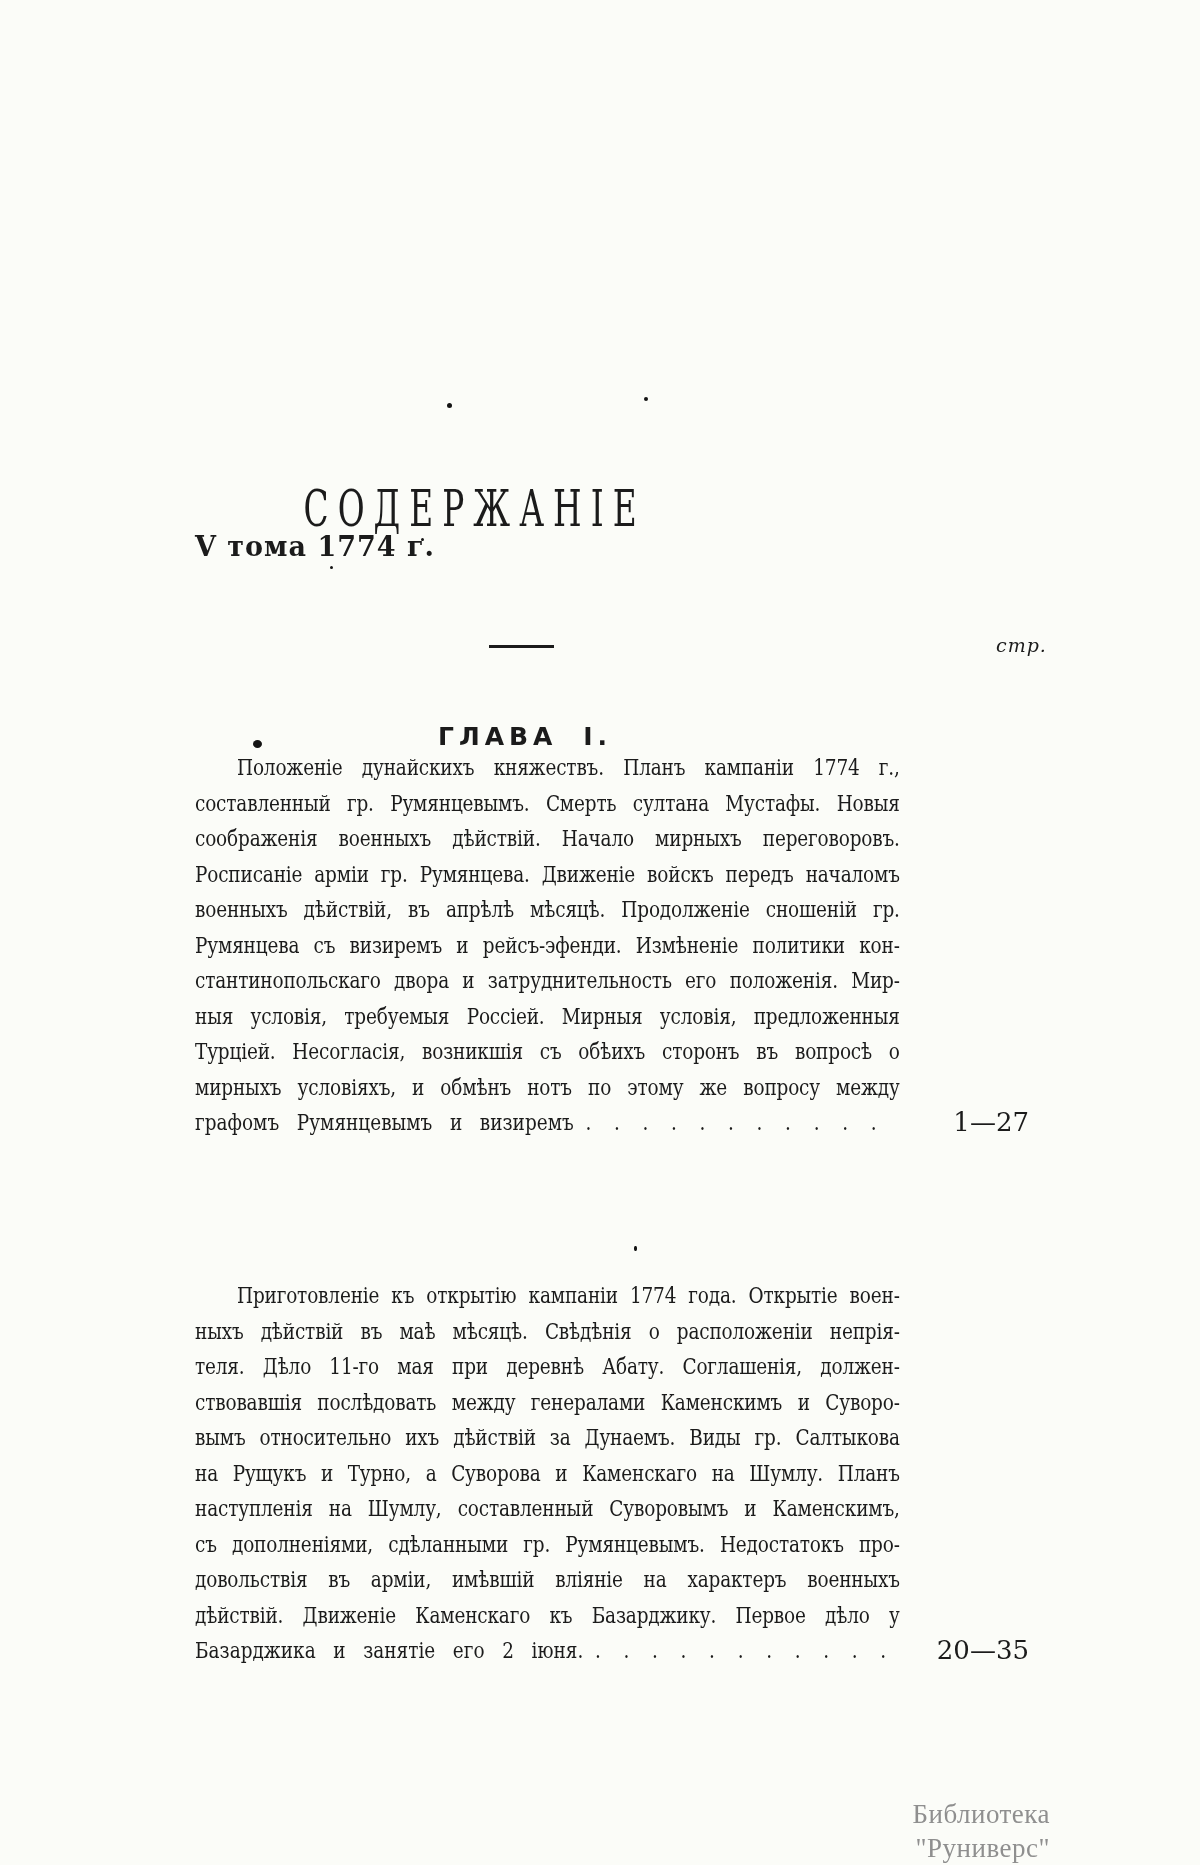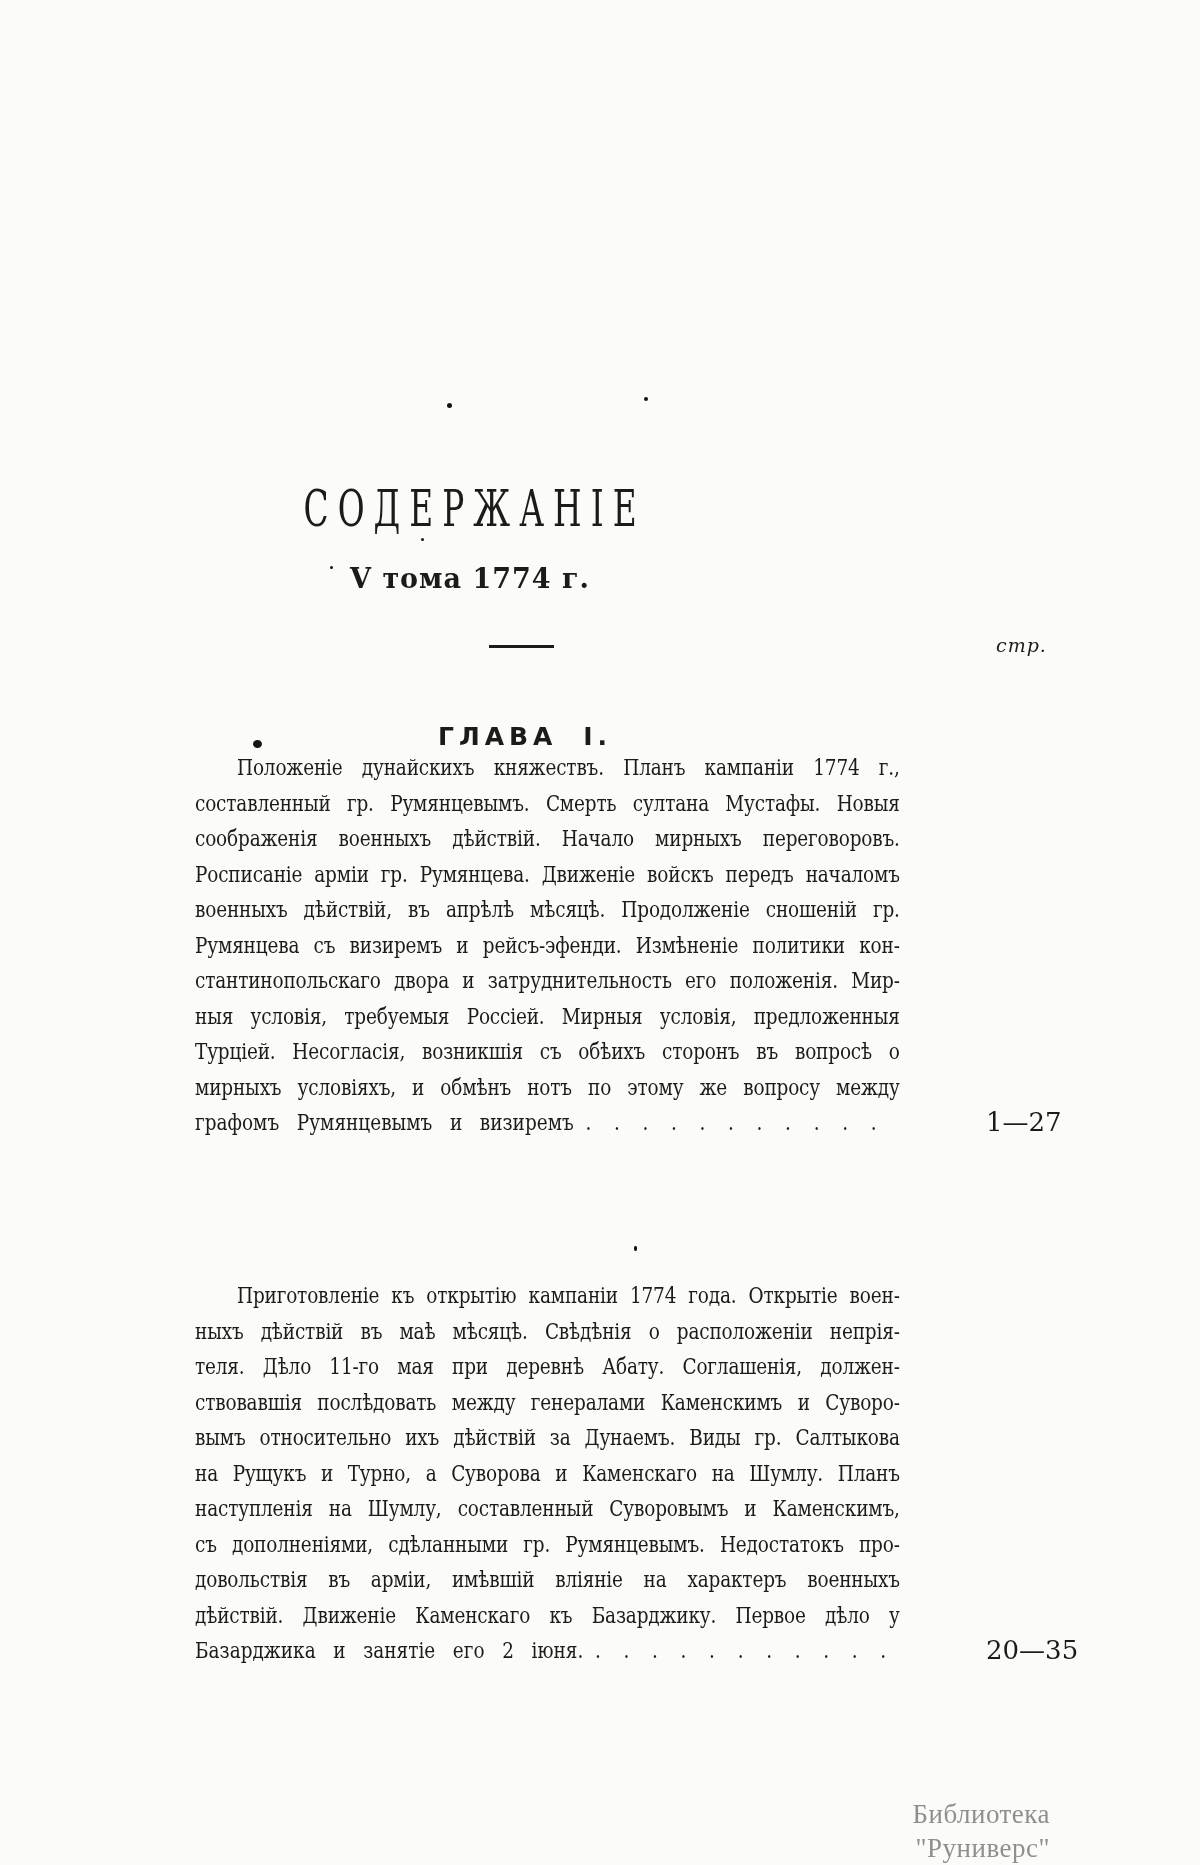--- a/index.html
+++ b/index.html
@@ -25,22 +25,22 @@
     position: absolute; left: 195px; top: 484px; width: 550px;
     text-align: center; line-height: 48px; white-space: nowrap;
   }
   .title-inner {
     display: inline-block;
     font-size: 40px; letter-spacing: 11px; padding-left: 11px;
     transform: scale(0.82, 1.28);
   }
 
   .subtitle {
-    position: absolute; left: 195px; top: 562px; width: 550px;
-    text-align: center; font-weight: bold; font-size: 27px; line-height: 34px;
+    position: absolute; left: 195px; top: 530px; width: 550px;
+    text-align: left; font-weight: bold; font-size: 27px; line-height: 34px;
     letter-spacing: 1px;
   }
 
   .str-label {
     position: absolute; left: 996px; top: 630px;
     font-style: italic; font-size: 19px; line-height: 30px; letter-spacing: 1px;
   }
 
   .rule {
     position: absolute; left: 489px; top: 645px; width: 65px; height: 3px;
@@ -76,21 +76,21 @@
     height: 35.5px; line-height: 35.5px; overflow: hidden;
     display: flex;
   }
   .lltext { white-space: nowrap; word-spacing: 14px; }
   .leader {
     flex: 1; overflow: hidden; white-space: nowrap;
     letter-spacing: 10px; margin-left: 14px;
   }
 
   .pagenum {
-    position: absolute; left: 986px; width: 105px; text-align: left;
+    position: absolute; left: 924px; width: 105px; text-align: right;
     font-size: 26px; line-height: 35.5px;
   }
   .pn1 { top: 1105px; }
   .pn2 { top: 1633px; }
 
   .watermark {
     position: absolute; left: 780px; top: 1797px; width: 270px;
     text-align: right;
     font-family: "Liberation Serif", serif;
     font-size: 27px; line-height: 34px; color: #8f8f8f;

